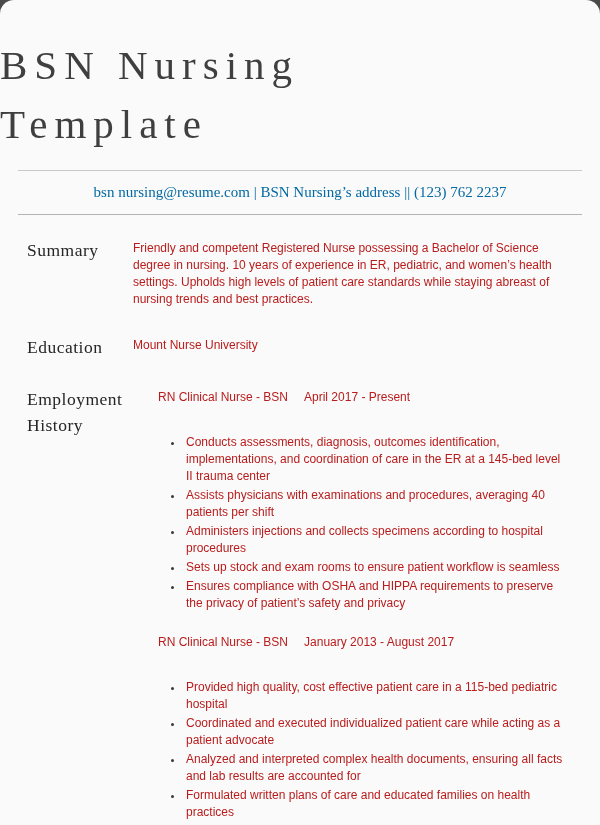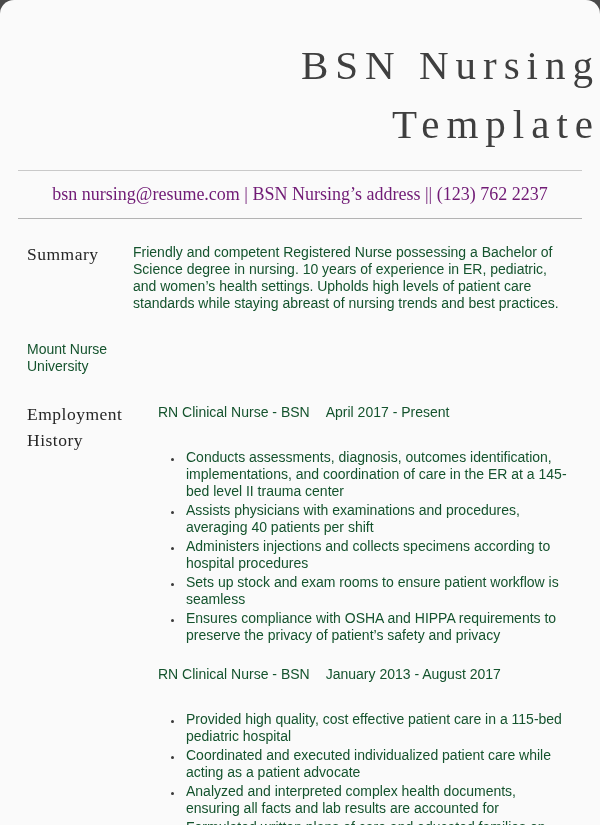--- a/index.html
+++ b/index.html
@@ -22,38 +22,37 @@
   }
 
   
   .resume-title {
     font-family: "Liberation Serif", serif;
     font-weight: 400;
     font-size: 41px;
     line-height: 59px;
     letter-spacing: 7px;
     color: #3f3f3f;
-    text-align: right;
-    padding-left: 48px;
+    text-align: left;
   }
 
   .divider {
     border: none;
     border-top: 1px solid #c9c9c9;
     margin: 16px 18px 0 18px;
   }
   .divider.lower {
     border-top-color: #b3b3b3;
     margin-top: 13px;
   }
 
   .contact-line {
     font-family: "Liberation Serif", serif;
-    font-size: 18px;
-    color: #701a75;
+    font-size: 15px;
+    color: #0369a1;
     text-align: center;
     margin-top: 13px;
   }
 
   
   .content {
     margin-top: 22px;
     padding: 0 30px 0 27px;
   }
 
@@ -68,23 +67,23 @@
   .section-heading {
     font-family: "Liberation Serif", serif;
     font-weight: 400;
     font-size: 17.5px;
     line-height: 26px;
     letter-spacing: 0.5px;
     color: #262626;
   }
 
   .section-body {
-    font-size: 14px;
+    font-size: 12px;
     line-height: 17px;
-    color: #14532d;
+    color: #b91c1c;
     padding-top: 3px;
   }
 
   
   .edu-line { line-height: 17px; }
   .edu-row {
     display: flex;
     justify-content: space-between;
     line-height: 17px;
   }
@@ -129,20 +128,21 @@
   </header>
 
   <main class="content">
 
     <section class="section">
       <div class="section-heading">Summary</div>
       <div class="section-body">Friendly and competent Registered Nurse possessing a Bachelor of Science degree in nursing. 10 years of experience in ER, pediatric, and women’s health settings. Upholds high levels of patient care standards while staying abreast of nursing trends and best practices.</div>
     </section>
 
     <section class="section">
+      <div class="section-heading">Education</div>
       <div class="section-body">
         <div class="edu-line">Mount Nurse University</div>
       </div>
     </section>
 
     <section class="section">
       <div class="section-heading">Employment History</div>
       <div class="section-body employment-body">
 
         <div class="job">

